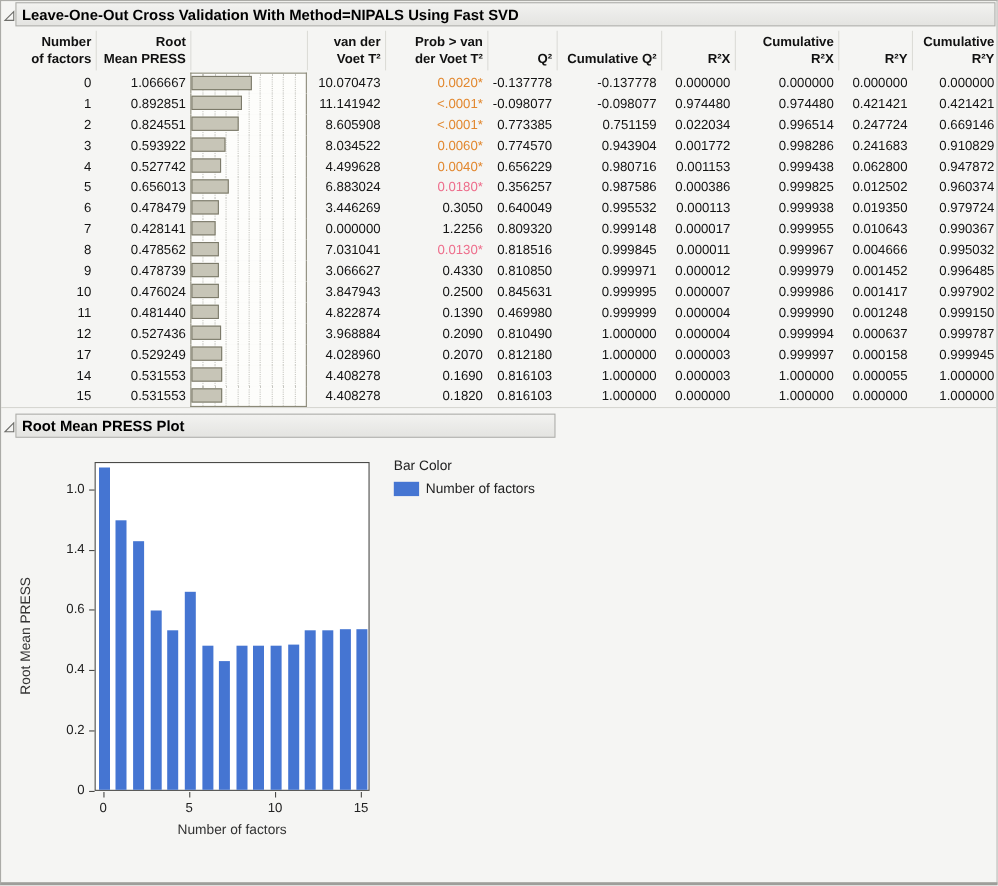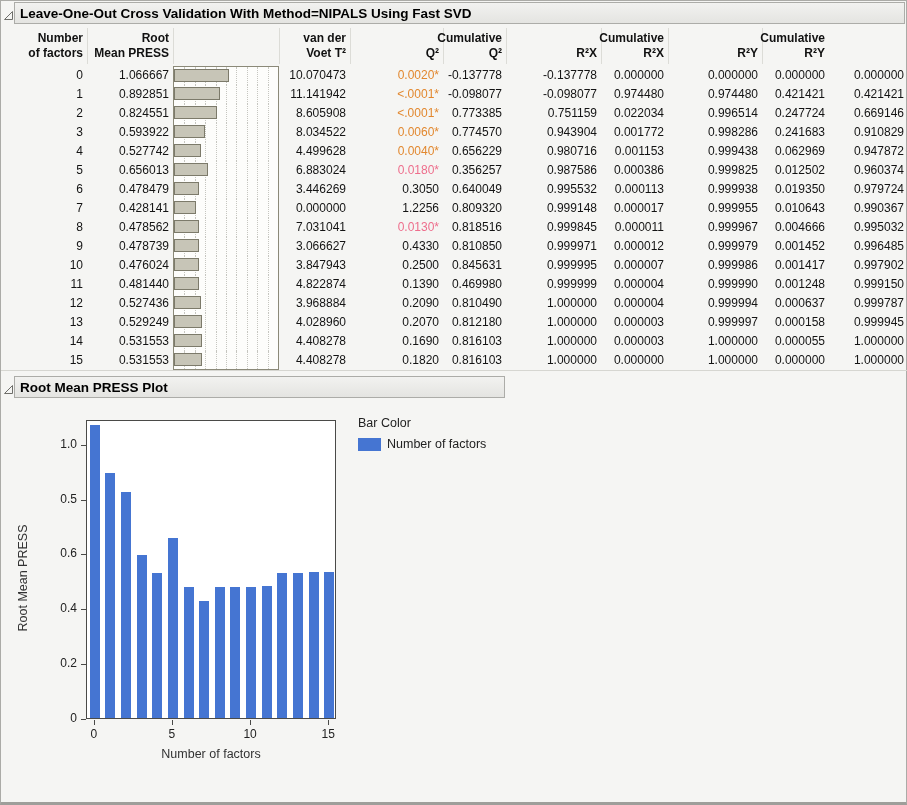--- a/index.html
+++ b/index.html
@@ -125,20 +125,22 @@
 
   <div id="cv-table">
     <div class="thead">
         <div class="th">Number
 of factors</div>
         <div class="th">Root
 Mean PRESS</div>
         <div class="th"></div>
         <div class="th">van der
 Voet T²</div>
+        <div class="th">Prob &gt; van
+der Voet T²</div>
         <div class="th">Q²</div>
         <div class="th">Cumulative Q²</div>
         <div class="th">R²X</div>
         <div class="th">Cumulative
 R²X</div>
         <div class="th">R²Y</div>
         <div class="th">Cumulative
 R²Y</div>
       </div>
     <div class="tbody">
@@ -252,21 +254,21 @@
             <div class="gl" style="left: 80%;"></div>
             <div class="gl" style="left: 90%;"></div>
             <div class="mini-bar" style="width: 26.3871%; background: rgb(199, 197, 183); border-color: rgb(124, 122, 106);"></div>
           </div>
           <div class="td">4.499628</div>
           <div class="td" style="color: rgb(226, 136, 47);">0.0040*</div>
           <div class="td">0.656229</div>
           <div class="td">0.980716</div>
           <div class="td">0.001153</div>
           <div class="td">0.999438</div>
-          <div class="td">0.062969</div>
+          <div class="td">0.062800</div>
           <div class="td">0.947872</div>
         </div>
         <div class="tr">
           <div class="td">5</div>
           <div class="td">0.656013</div>
           <div class="td bar-cell">
             <div class="gl" style="left: 10%;"></div>
             <div class="gl" style="left: 20%;"></div>
             <div class="gl" style="left: 30%;"></div>
             <div class="gl" style="left: 40%;"></div>
@@ -448,21 +450,21 @@
           <div class="td">3.968884</div>
           <div class="td">0.2090</div>
           <div class="td">0.810490</div>
           <div class="td">1.000000</div>
           <div class="td">0.000004</div>
           <div class="td">0.999994</div>
           <div class="td">0.000637</div>
           <div class="td">0.999787</div>
         </div>
         <div class="tr">
-          <div class="td">13</div>
+          <div class="td">17</div>
           <div class="td">0.529249</div>
           <div class="td bar-cell">
             <div class="gl" style="left: 10%;"></div>
             <div class="gl" style="left: 20%;"></div>
             <div class="gl" style="left: 30%;"></div>
             <div class="gl" style="left: 40%;"></div>
             <div class="gl" style="left: 50%;"></div>
             <div class="gl" style="left: 60%;"></div>
             <div class="gl" style="left: 70%;"></div>
             <div class="gl" style="left: 80%;"></div>
@@ -568,21 +570,21 @@
     </div>
   <div class="ytick-mark" style="top: 300px;"></div>
       <div class="ytick-label" style="top: 292px;">0</div>
       <div class="ytick-mark" style="top: 245.1px;"></div>
       <div class="ytick-label" style="top: 237.1px;">0.2</div>
       <div class="ytick-mark" style="top: 190.3px;"></div>
       <div class="ytick-label" style="top: 182.3px;">0.4</div>
       <div class="ytick-mark" style="top: 135.4px;"></div>
       <div class="ytick-label" style="top: 127.4px;">0.6</div>
       <div class="ytick-mark" style="top: 80.6px;"></div>
-      <div class="ytick-label" style="top: 72.6px;">0.5</div>
+      <div class="ytick-label" style="top: 72.6px;">1.4</div>
       <div class="ytick-mark" style="top: 25.7px;"></div>
       <div class="ytick-label" style="top: 17.7px;">1.0</div>
       <div class="xtick-mark" style="left: 92.8px; top: 301px;"></div>
       <div class="xtick-label" style="left: 80.8px; top: 308px;">0</div>
       <div class="xtick-mark" style="left: 170.9px; top: 301px;"></div>
       <div class="xtick-label" style="left: 158.9px; top: 308px;">5</div>
       <div class="xtick-mark" style="left: 249.1px; top: 301px;"></div>
       <div class="xtick-label" style="left: 237.1px; top: 308px;">10</div>
       <div class="xtick-mark" style="left: 327.2px; top: 301px;"></div>
       <div class="xtick-label" style="left: 315.2px; top: 308px;">15</div>

